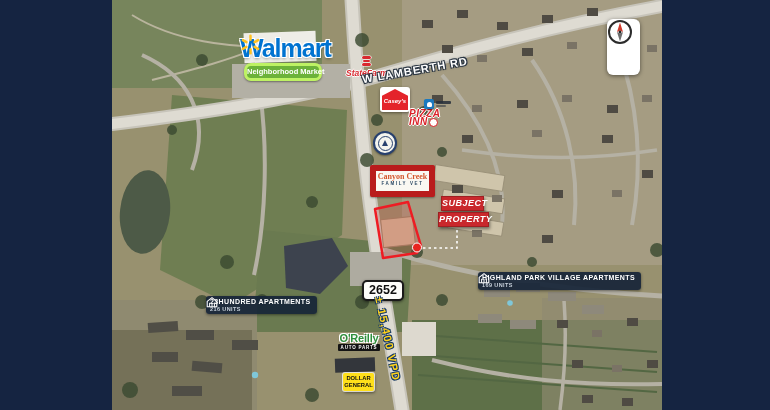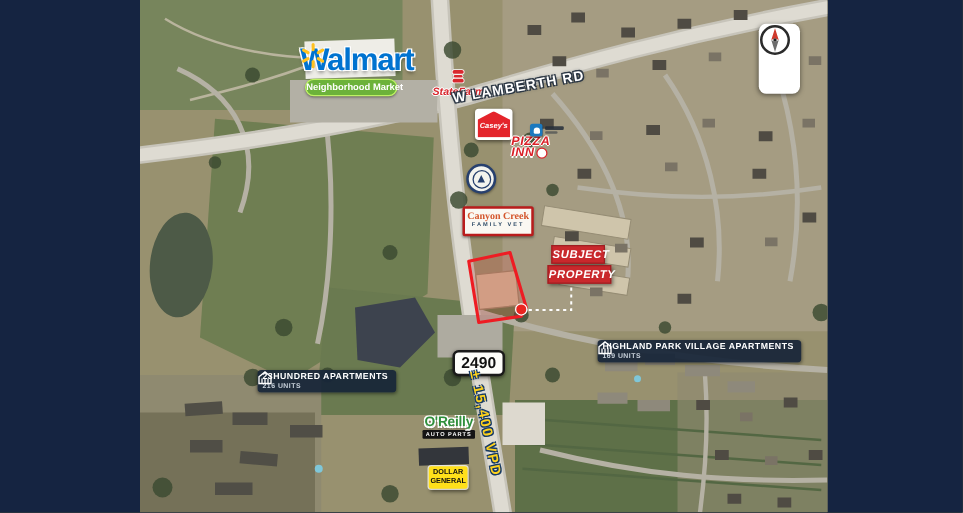--- a/index.html
+++ b/index.html
@@ -5,21 +5,21 @@
   html,body{margin:0;padding:0;background:#0d1a30;}
   .stage{position:relative;width:770px;height:410px;background:#152441;overflow:hidden;
          font-family:"Liberation Sans",sans-serif;padding-left:16px;}
   .map{position:absolute;left:112px;top:0;width:550px;height:410px;background:#98916f;overflow:hidden;}
   .map svg{position:absolute;left:0;top:0;}
   .lbl{position:absolute;white-space:nowrap;}
 
   
   .walmart-word{font-size:25px;font-weight:bold;color:#0073d0;letter-spacing:-1px;
     text-shadow:-1px -1px 0 #fff,1px -1px 0 #fff,-1px 1px 0 #fff,1px 1px 0 #fff,0 2px 3px rgba(0,0,0,.35);}
-  .nm-pill{background:#6cb23a;border:1px solid #bef264;border-radius:7px;color:#fff;font-size:7.5px;
+  .nm-pill{background:#6cb23a;border:3px solid #bef264;border-radius:7px;color:#fff;font-size:7.5px;
     font-weight:bold;text-align:center;line-height:11px;box-shadow:0 1px 2px rgba(0,0,0,.4);}
 
   
   .sf{display:flex;align-items:center;gap:2px;}
   .sf-mark{display:flex;flex-direction:column;gap:1px;}
   .sf-mark span{display:block;height:2.6px;border-radius:2px;background:#d8292f;box-shadow:0 0 0 .6px #fff;}
   .sf-word{font-size:8.5px;font-weight:800;font-style:italic;color:#d8292f;
     text-shadow:-1px 0 0 #fff,1px 0 0 #fff,0 -1px 0 #fff,0 1px 0 #fff;}
 
   
@@ -53,21 +53,21 @@
 
   
   .seal{width:20px;height:20px;border-radius:50%;background:#f4f4ee;border:2.5px solid #27406e;
     display:flex;align-items:center;justify-content:center;box-shadow:0 1px 2px rgba(0,0,0,.4);}
   .seal-inner{width:13px;height:13px;border-radius:50%;border:1px solid #27406e;
     display:flex;align-items:center;justify-content:center;}
   .seal-tri{width:0;height:0;border-left:3.5px solid transparent;border-right:3.5px solid transparent;
     border-bottom:6px solid #27406e;}
 
   
-  .canyon{background:#faf8f2;border:2px solid #b91c1c;border-radius:2px;text-align:center;
+  .canyon{background:#faf8f2;border:6px solid #b91c1c;border-radius:2px;text-align:center;
     box-shadow:0 1px 2px rgba(0,0,0,.35);padding-top:2px;}
   .canyon-l1{font-family:"Liberation Serif",serif;font-weight:bold;font-size:8px;color:#d4552b;line-height:8px;}
   .canyon-l2{font-size:4.5px;font-weight:bold;letter-spacing:1.6px;color:#2c4a66;line-height:6px;}
 
   
   .subj{background:#c9282c;border:1px solid #9e1f22;color:#fff;font-weight:800;font-size:9px;
     letter-spacing:.5px;text-align:center;line-height:12px;box-shadow:1px 2px 3px rgba(0,0,0,.45);font-style:italic;}
 
   
   .pill{display:flex;align-items:center;gap:4px;background:rgba(23,37,56,.93);border-radius:3px;
@@ -295,21 +295,21 @@
       <svg width="12" height="12" viewBox="0 0 12 12">
         <path d="M1.2 5.4 L6 1.6 L10.8 5.4 V10.8 H1.2 Z" fill="none" stroke="#fff" stroke-width="1.1"></path>
         <path d="M3.6 10.8 V6.8 M6 10.8 V6.8 M8.4 10.8 V6.8" stroke="#fff" stroke-width="1"></path>
       </svg>
       <span>
         <div class="pill-name">HIGHLAND PARK VILLAGE APARTMENTS</div>
         <div class="pill-units">169 UNITS</div>
       </span>
     </div>
 
-    <div class="lbl shield" style="left:250px;top:280px;width:38px;height:17px;line-height:17px;">2490</div>
+    <div class="lbl shield" style="left:250px;top:280px;width:38px;height:17px;line-height:17px;">2652</div>
 
     <div class="lbl pill" style="left:94px;top:296px;">
       <svg width="12" height="12" viewBox="0 0 12 12">
         <path d="M1.2 5.4 L6 1.6 L10.8 5.4 V10.8 H1.2 Z" fill="none" stroke="#fff" stroke-width="1.1"></path>
         <path d="M3.6 10.8 V6.8 M6 10.8 V6.8 M8.4 10.8 V6.8" stroke="#fff" stroke-width="1"></path>
       </svg>
       <span>
         <div class="pill-name">23HUNDRED APARTMENTS</div>
         <div class="pill-units">216 UNITS</div>
       </span>

